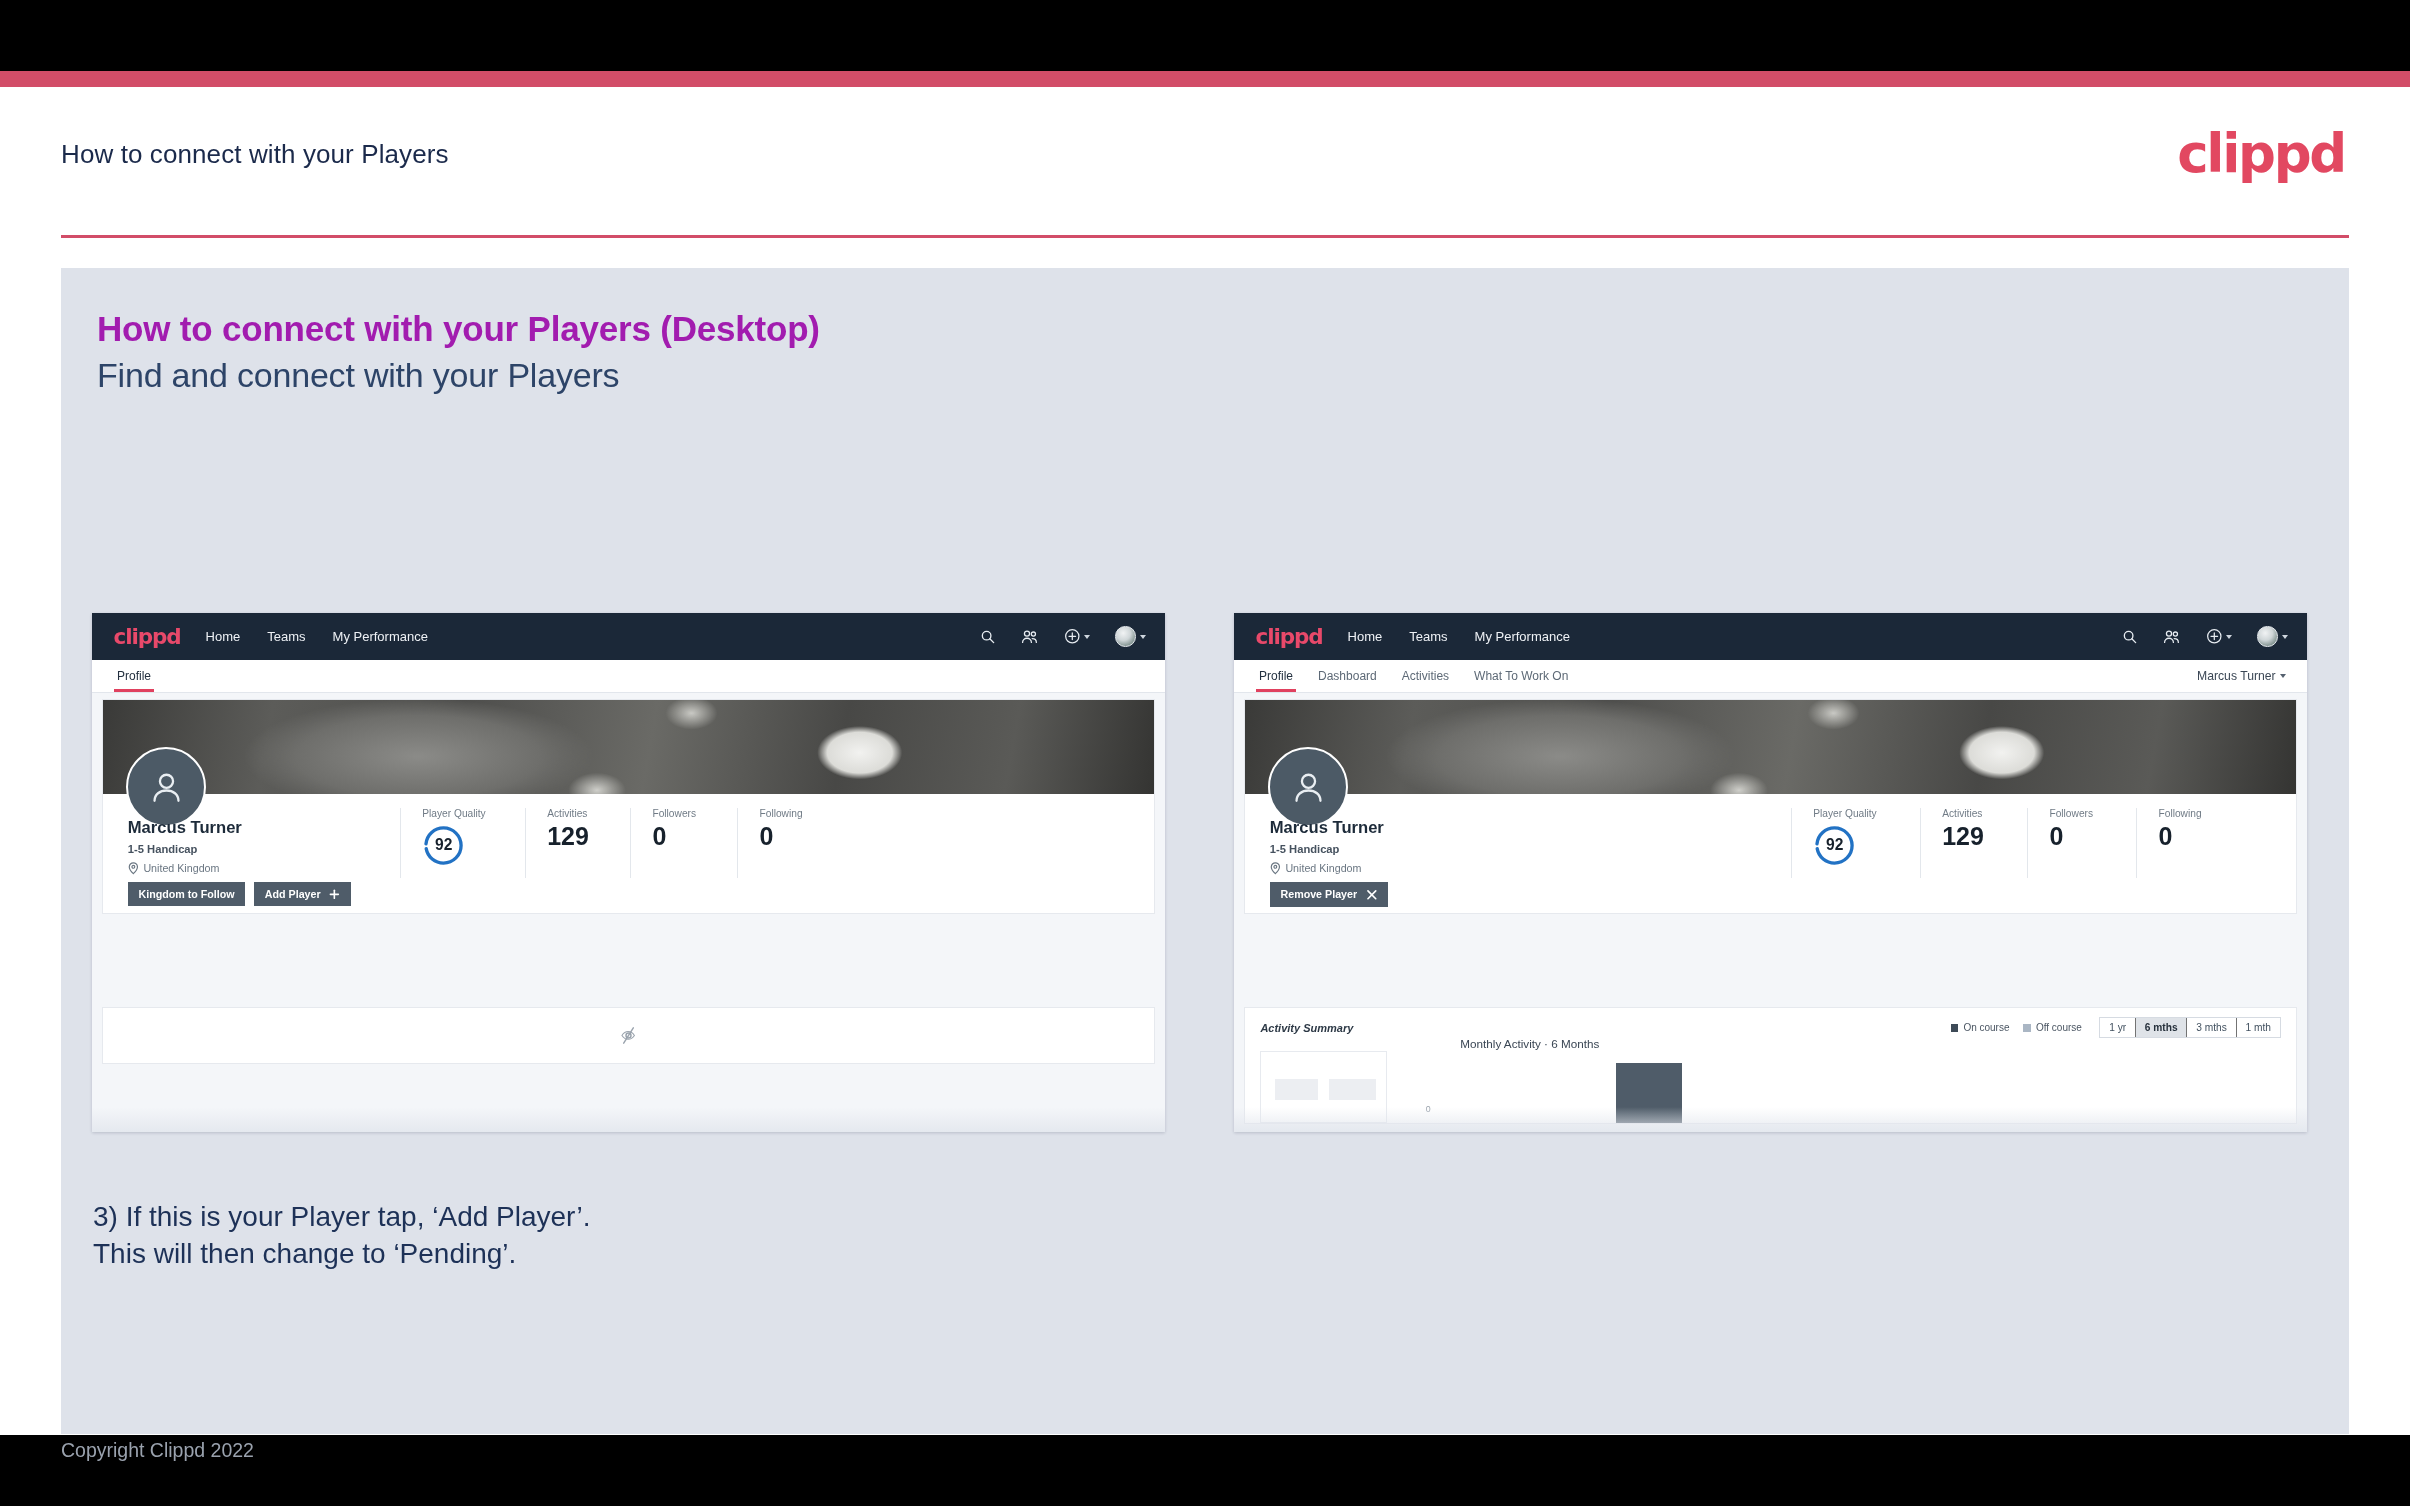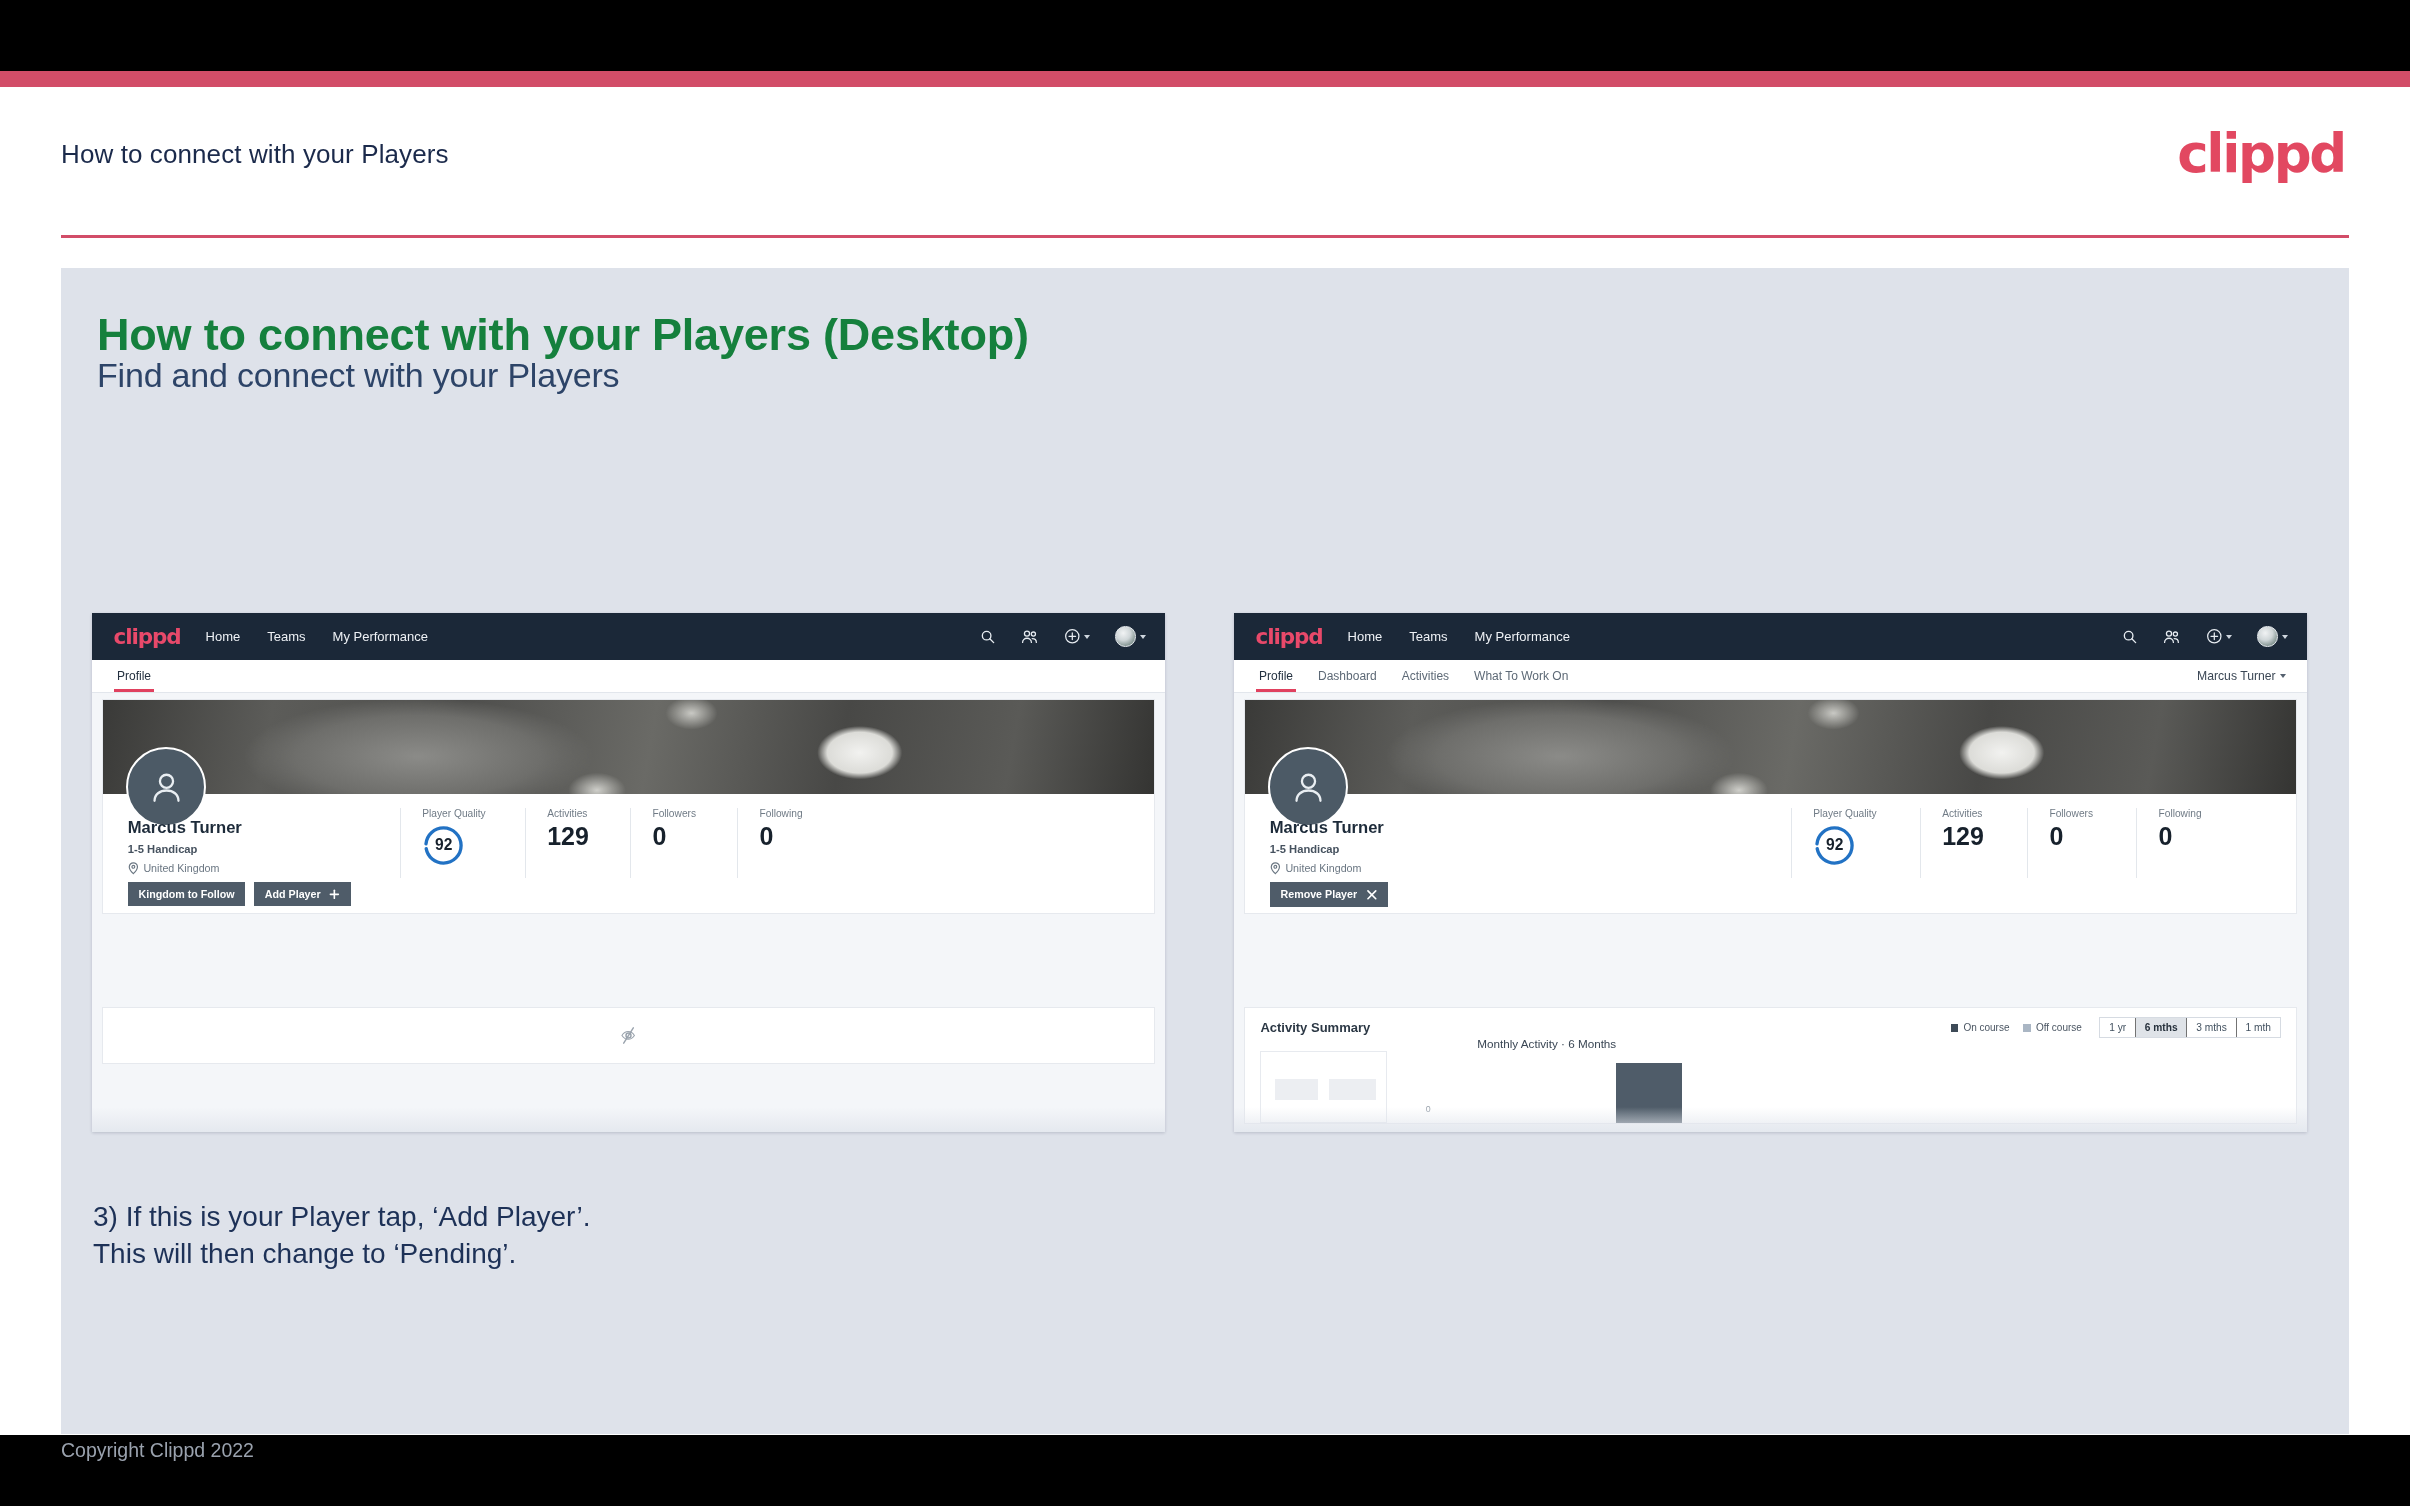--- a/index.html
+++ b/index.html
@@ -51,21 +51,21 @@
 
   
   .panel {
     position: absolute; left: 61px; top: 181px;
     width: 2288px; height: 1166px;
     background: #dee2ea;
   }
 
   .panel-title {
     position: absolute; left: 36px; top: 41px;
-    font-size: 45px; font-weight: 700; color: #15803d;
+    font-size: 35px; font-weight: 700; color: #a21caf;
     letter-spacing: -0.2px;
     text-align: right;
   }
   .panel-subtitle {
     position: absolute; left: 36px; top: 88px;
     font-size: 34px; font-weight: 400; color: #2d4468;
     letter-spacing: -0.2px;
   }
 
   
@@ -205,21 +205,21 @@
 
   
   .activity-card {
     position: absolute; left: 9.8px; top: 394px;
     width: calc(100% - 19.5px); height: 117px;
     background: #fff; border: 1px solid #e6e9ee;
   }
   .act-head {
     position: relative; height: 39px; display: flex; align-items: center;
   }
-  .act-title { margin-left: 15.6px; font-size: 13px; color: #2c3845; font-weight: 600; white-space: nowrap; }
+  .act-title { margin-left: 15.6px; font-size: 11px; color: #2c3845; font-weight: 600; white-space: nowrap; font-style: italic; }
   .act-sub   { margin-left: 107px; font-size: 11.7px; color: #3a4654; white-space: nowrap; margin-top: 31px; }
   .legend { margin-left: auto; display: flex; align-items: center; gap: 13.7px; font-size: 10px; color: #4b5663; }
   .legend span.sw { display: inline-block; width: 7.8px; height: 7.8px; margin-right: 4.9px; vertical-align: -1px; }
   .seg { display: flex; margin-left: 17.6px; margin-right: 15.6px; border: 1px solid #d6dbe2; }
   .seg div {
     font-size: 10.2px; color: #41505f; padding: 3.9px 8.8px;
     border-right: 1px solid #737373; background: #fff; white-space: nowrap;
   }
   .seg div:last-child { border-right: none; }
   .seg div.on { background: #dfe3e8; color: #27313c; font-weight: 600; }

